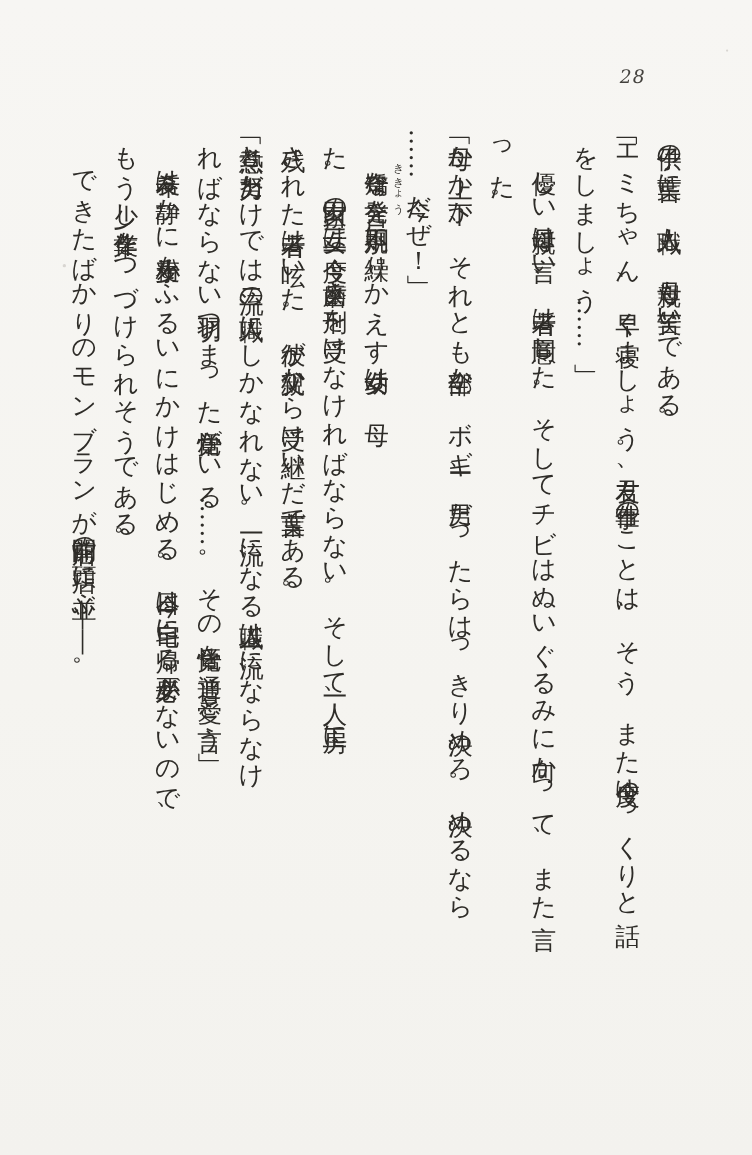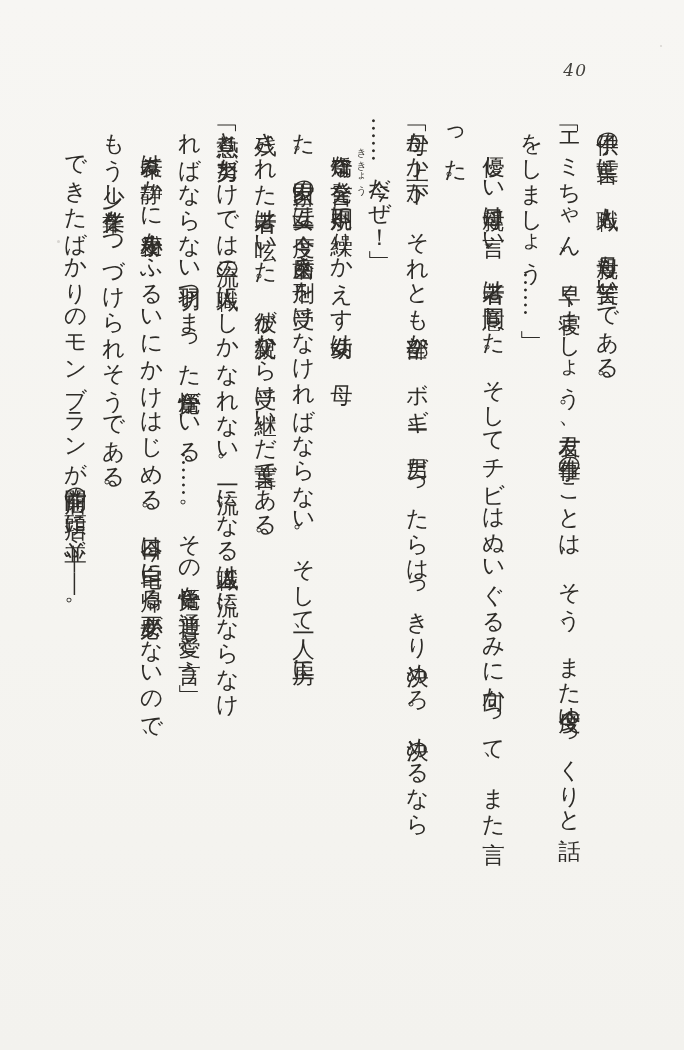--- a/index.html
+++ b/index.html
@@ -64,21 +64,21 @@
     opacity: 0.5;
   }
   .speck.s1 { left: 57px; top: 240px; }
   .speck.s2 { left: 660px; top: 45px; width: 2px; height: 2px; }
 </style>
 </head>
 <body>
 
 <div class="page">
 
-  <div class="page-number">40</div>
+  <div class="page-number">28</div>
 
   <div class="text-block">
     <div class="line">子供の言葉に、職人も、母親も苦笑いである。</div>
     <div class="line">「エミちゃん、早く寝ましょう。友君、仕事のことは、そう、また今度ゆっくりと話</div>
     <div class="line">をしましょう……」</div>
     <div class="line">　優しい母親は言い、若者は同意した。そしてチビはぬいぐるみに向かって、また言</div>
     <div class="line">った。</div>
     <div class="line">「母か上か下か、それとも全部か。ボギー、男だったらはっきり決めろ。決めるなら</div>
     <div class="line">……今だぜ！」</div>
     <div class="line">

